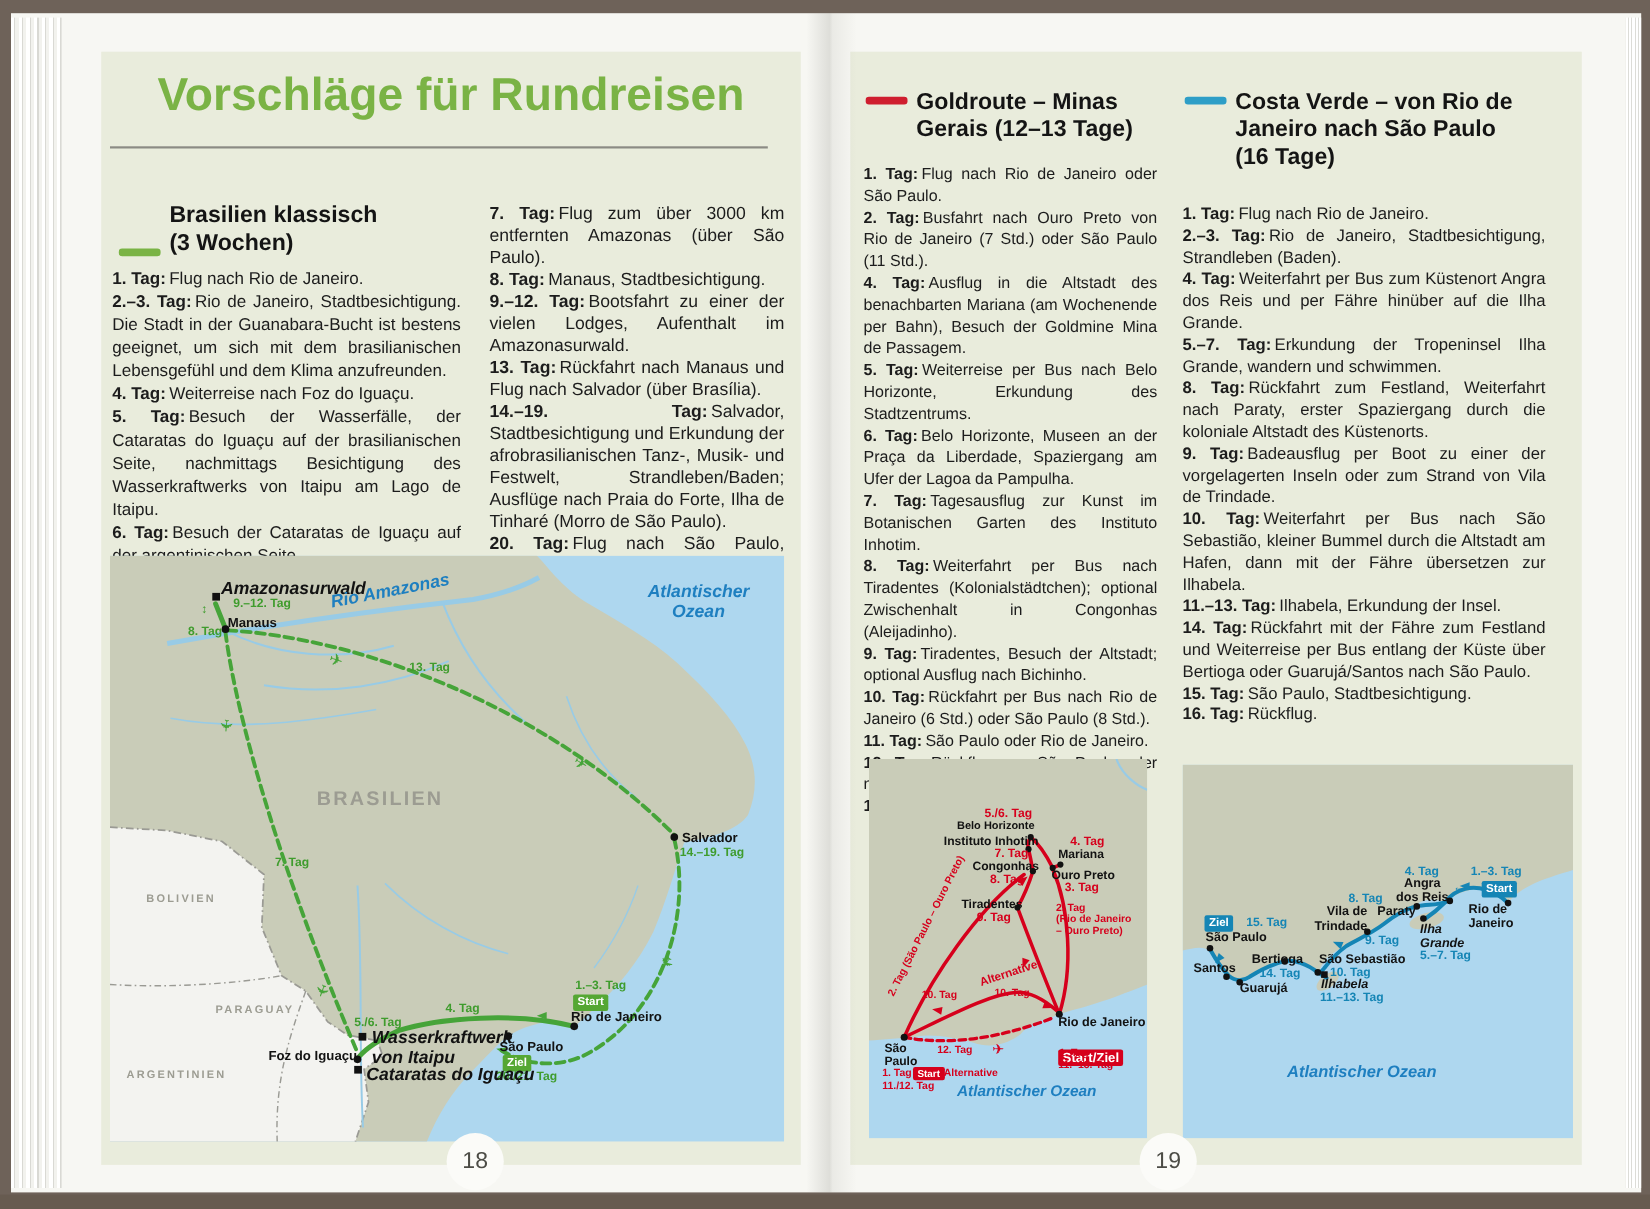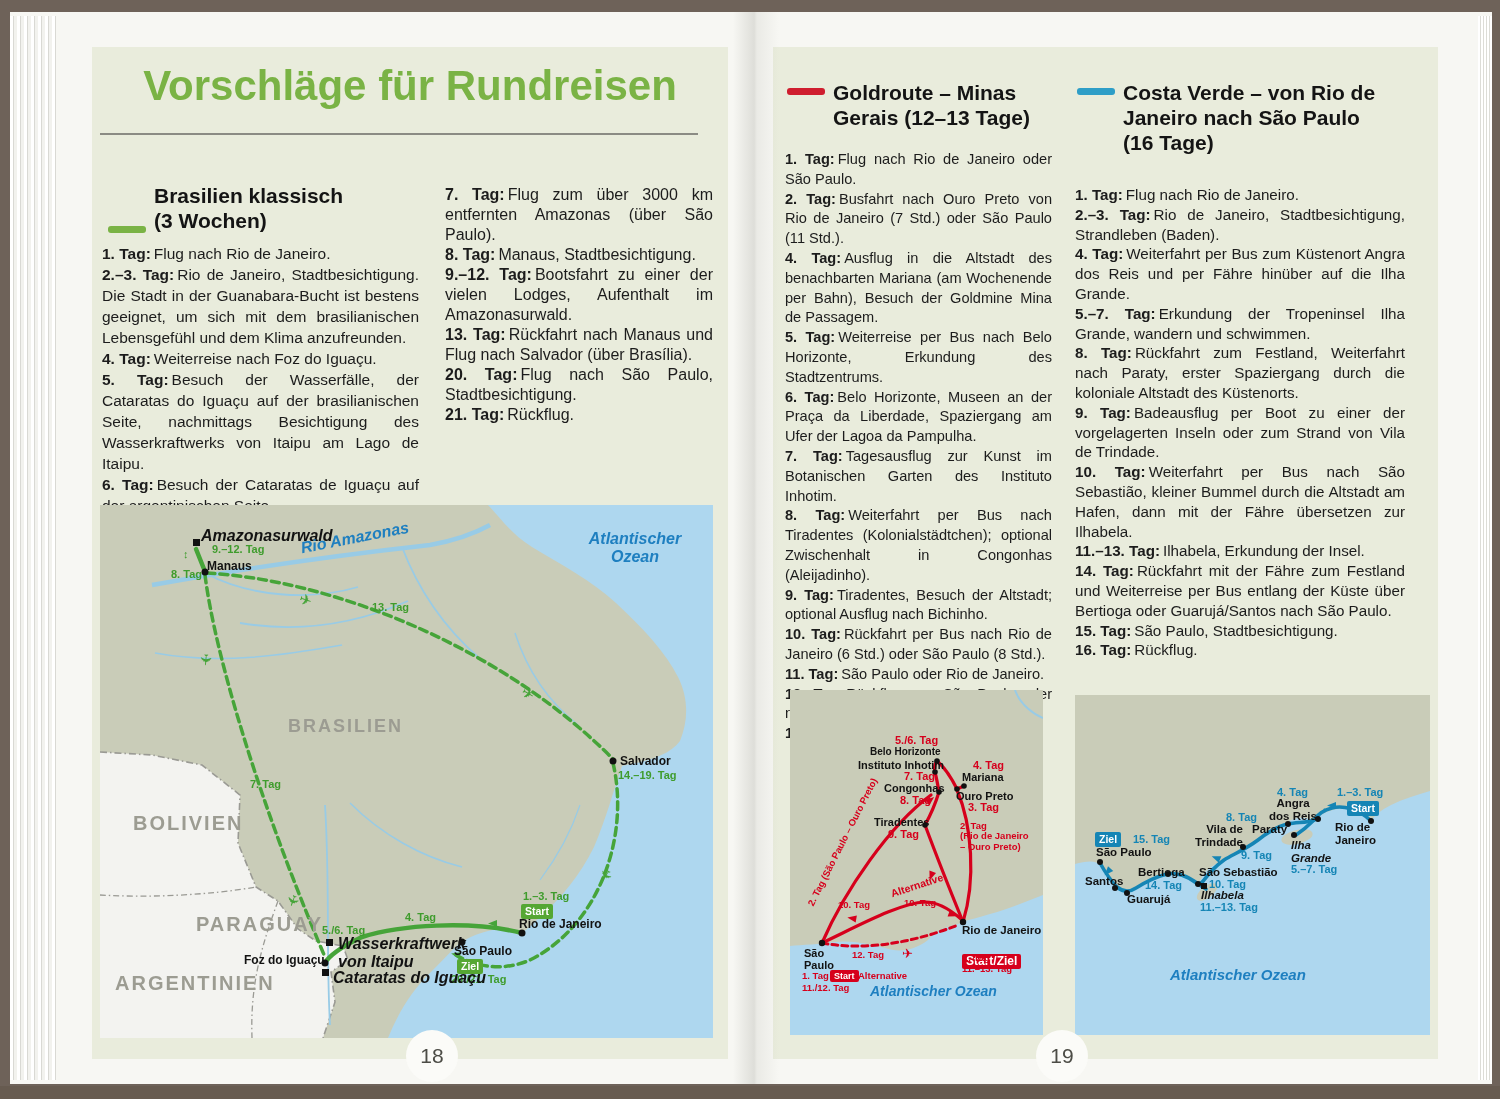--- a/index.html
+++ b/index.html
@@ -41,21 +41,21 @@
   
   .map{position:absolute;overflow:hidden;}
   .map svg{position:absolute;left:0;top:0;}
   .ml{position:absolute;font-size:11px;line-height:1.1;white-space:pre-line;}
   .g{color:#3f9c2d;font-weight:bold;}
   .r{color:#d6001c;font-weight:bold;}
   .b{color:#1585b5;font-weight:bold;}
   .city{color:#121212;font-weight:bold;font-size:12px;}
   .itl{font-style:italic;font-weight:bold;color:#121212;font-size:16px;}
   .oc{color:#1e7fc0;font-style:italic;font-weight:bold;font-size:15px;}
-  .country{color:#9c9c92;font-size:20px;letter-spacing:2px;font-weight:bold;}
+  .country{color:#9c9c92;font-size:10px;letter-spacing:2px;font-weight:bold;}
   .badge{display:inline-block;color:#fff;font-weight:bold;font-size:10.5px;
          padding:0 4px;border-radius:2px;line-height:15px;}
   .bg-g{background:#55a733;}
   .bg-r{background:#d6001c;}
   .bg-b{background:#1585b5;}
   .small{font-size:9.5px;}
 </style>
 </head>
 <body>
 
@@ -84,20 +84,21 @@
     <p class="it"><b>4. Tag:</b><span>Weiterreise nach Foz do Iguaçu.</span></p>
     <p class="it"><b>5. Tag:</b><span>Besuch der Wasserfälle, der Cataratas do Iguaçu auf der brasilianischen Seite, nachmittags Besichtigung des Wasserkraftwerks von Itaipu am Lago de Itaipu.</span></p>
     <p class="it"><b>6. Tag:</b><span>Besuch der Cataratas de Iguaçu auf der argentinischen Seite.</span></p>
   </div>
 
   <div class="col fs2" style="left:445px;top:185px;width:268px;">
     <p class="it"><b>7. Tag:</b><span>Flug zum über 3000 km entfernten Amazonas (über São Paulo).</span></p>
     <p class="it"><b>8. Tag:</b><span>Manaus, Stadtbesichtigung.</span></p>
     <p class="it"><b>9.–12. Tag:</b><span>Bootsfahrt zu einer der vielen Lodges, Aufenthalt im Amazonasurwald.</span></p>
     <p class="it"><b>13. Tag:</b><span>Rückfahrt nach Manaus und Flug nach Salvador (über Brasília).</span></p>
+    <p class="it"><b>14.–19. Tag:</b><span>Salvador, Stadtbesichtigung und Erkundung der afrobrasilianischen Tanz-, Musik- und Festwelt, Strandleben/Baden; Ausflüge nach Praia do Forte, Ilha de Tinharé (Morro de São Paulo).</span></p>
     <p class="it"><b>20. Tag:</b><span>Flug nach São Paulo, Stadtbesichtigung.</span></p>
     <p class="it"><b>21. Tag:</b><span>Rückflug.</span></p>
   </div>
 
   <div class="map" style="left:100px;top:505px;width:613px;height:533px;">
     <svg width="613" height="533" viewBox="0 0 613 533">
       <rect x="0" y="0" width="613" height="533" fill="#aed7ef"></rect>
       <path fill="#c9ccb8" d="M0,0 L388,0 C398,10 410,28 432,42 C462,60 492,76 516,98 C544,124 566,148 578,172 C588,192 589,214 580,236 C570,250 548,256 522,261 C514,284 506,314 494,342 C480,370 462,392 440,412 C432,420 426,425 422,428 C410,423 398,423 388,426 C376,429 368,433 360,438 C350,447 340,458 328,470 C312,486 298,508 288,533 L0,533 Z"></path>
       <path fill="#f3f3f0" d="M0,247 L52,250 L102,260 L140,290 L138,338 L156,382 L178,396 L198,424 L216,436 L243,441 L248,455 L231,467 L235,497 L223,533 L0,533 Z"></path>
       <path fill="none" stroke="#9a9a94" stroke-width="1.6" stroke-dasharray="7 3 1.5 3" d="M0,247 L52,250 L102,260 L140,290 L138,338 L156,382 L178,396 L198,424 L216,436 L243,441 L248,455 L231,467 L235,497 L223,533"></path>

